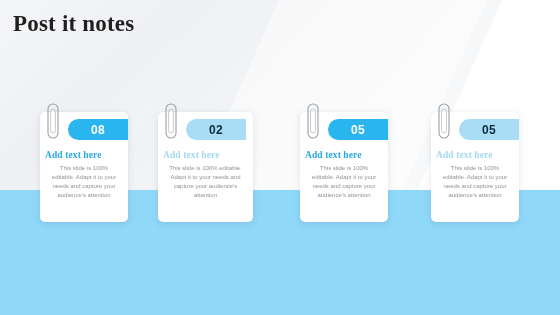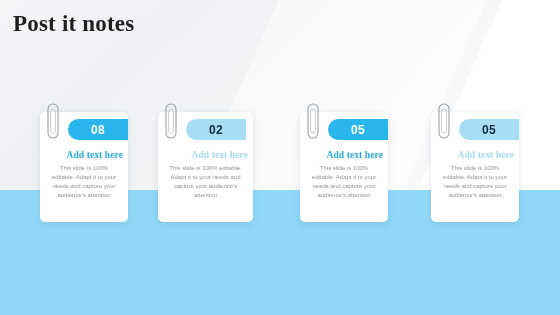--- a/index.html
+++ b/index.html
@@ -148,21 +148,21 @@
   }
 
   .card-body {
     position: absolute;
     left: 5px;
     right: 5px;
     top: 38px;
   }
 
   .card-heading {
-    text-align: right;
+    text-align: left;
     font-family: "Liberation Serif", serif;
     font-weight: bold;
     font-size: 9.5px;
     letter-spacing: 0.1px;
     margin-bottom: 4px;
   }
 
   .card-text {
     text-align: center;
     font-size: 6px;

